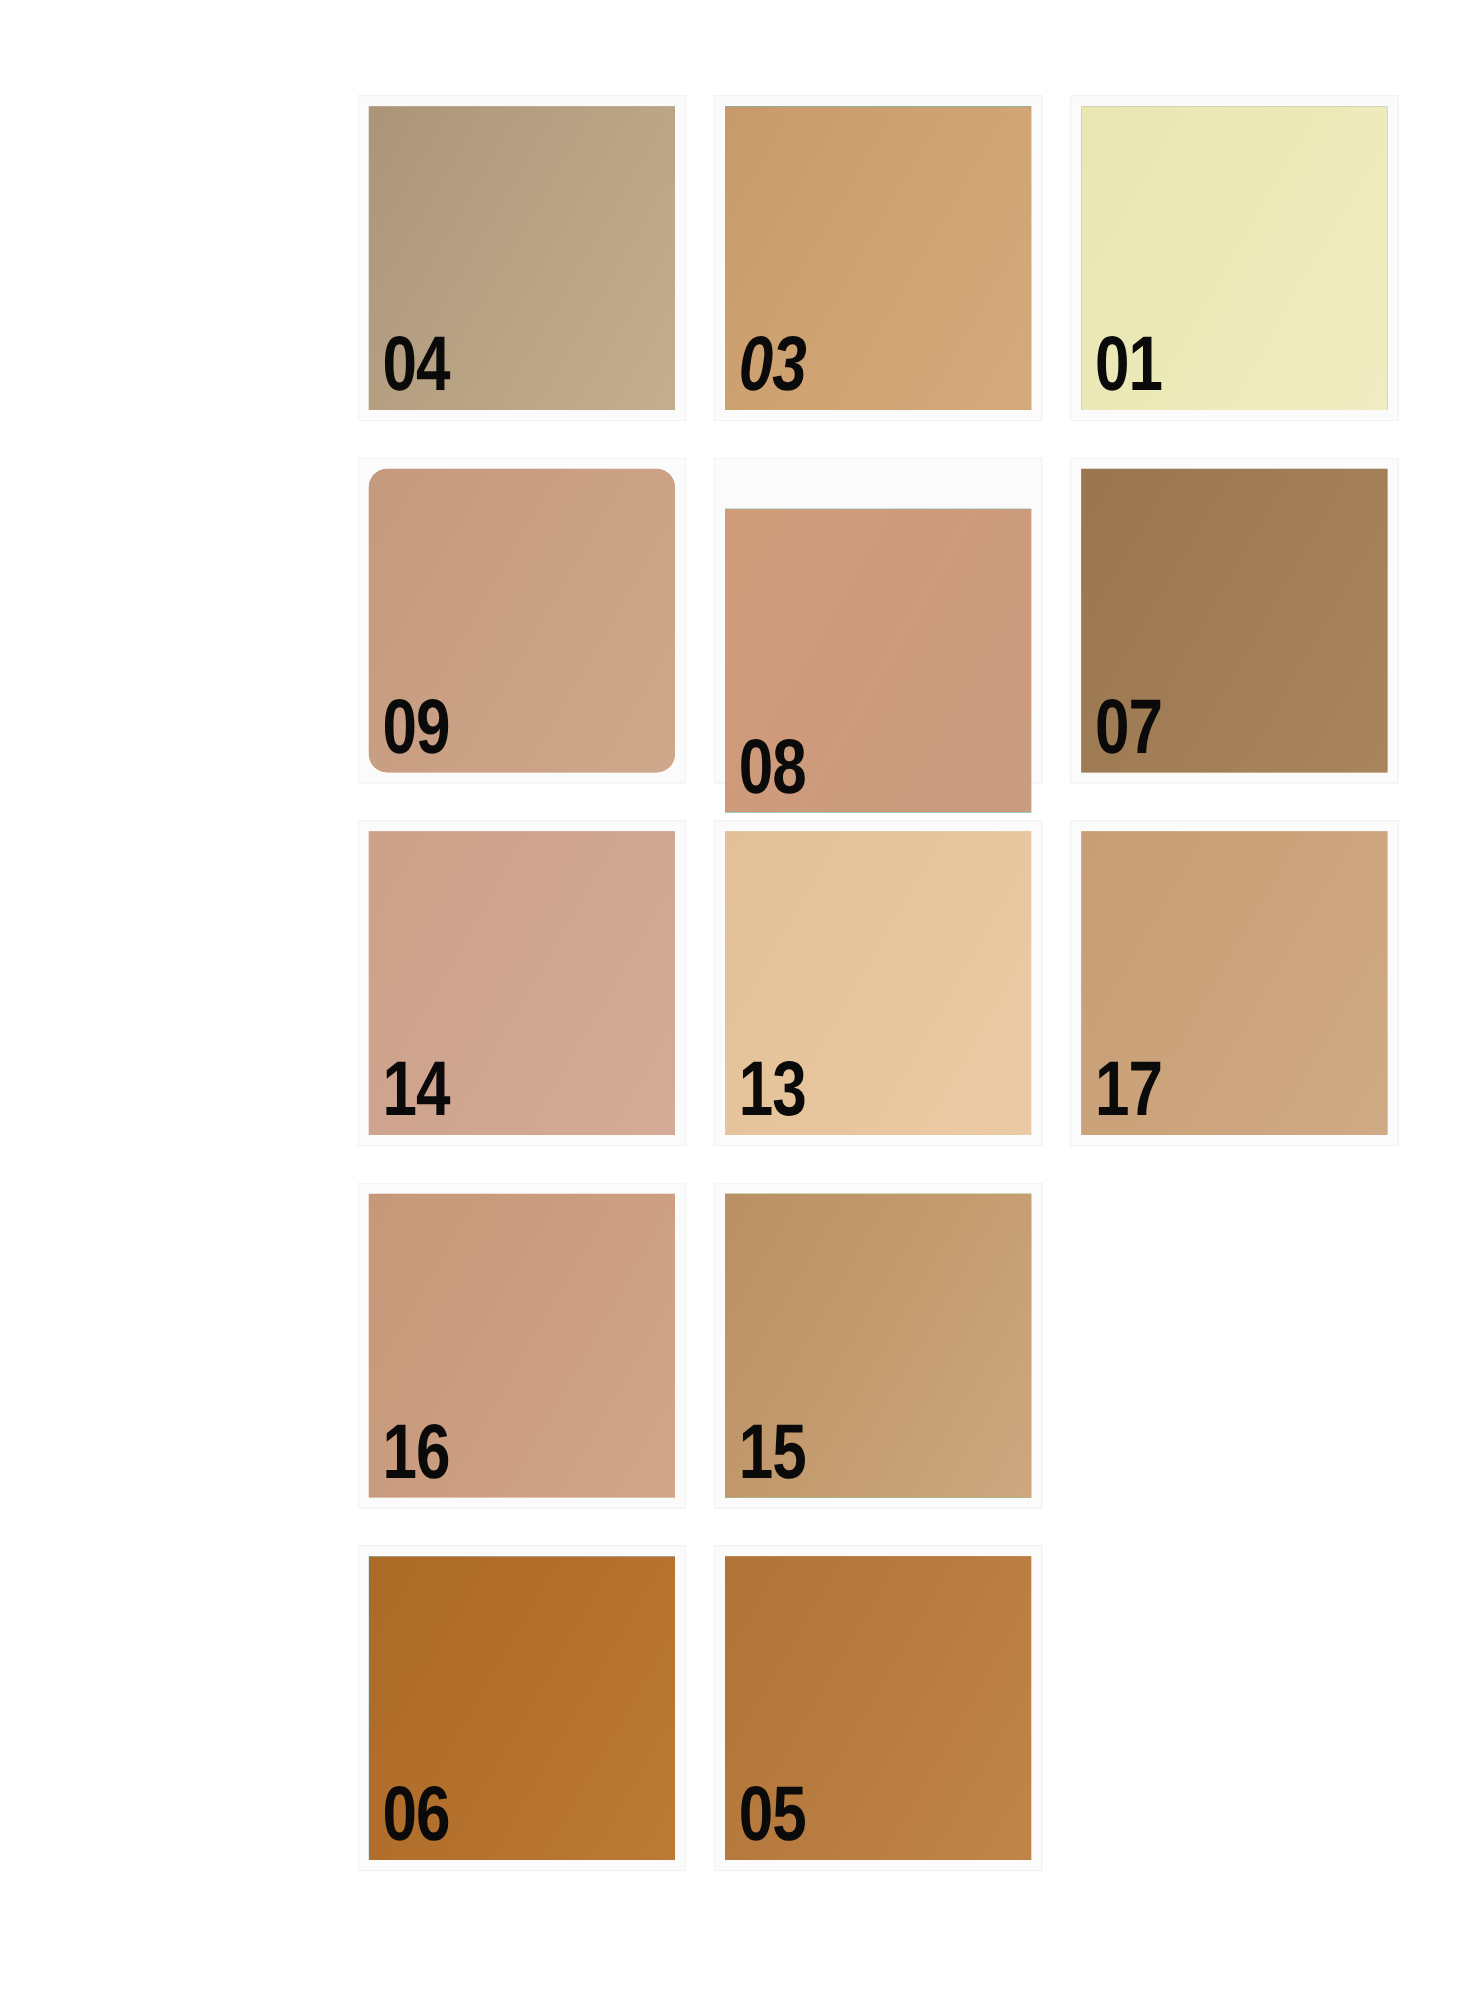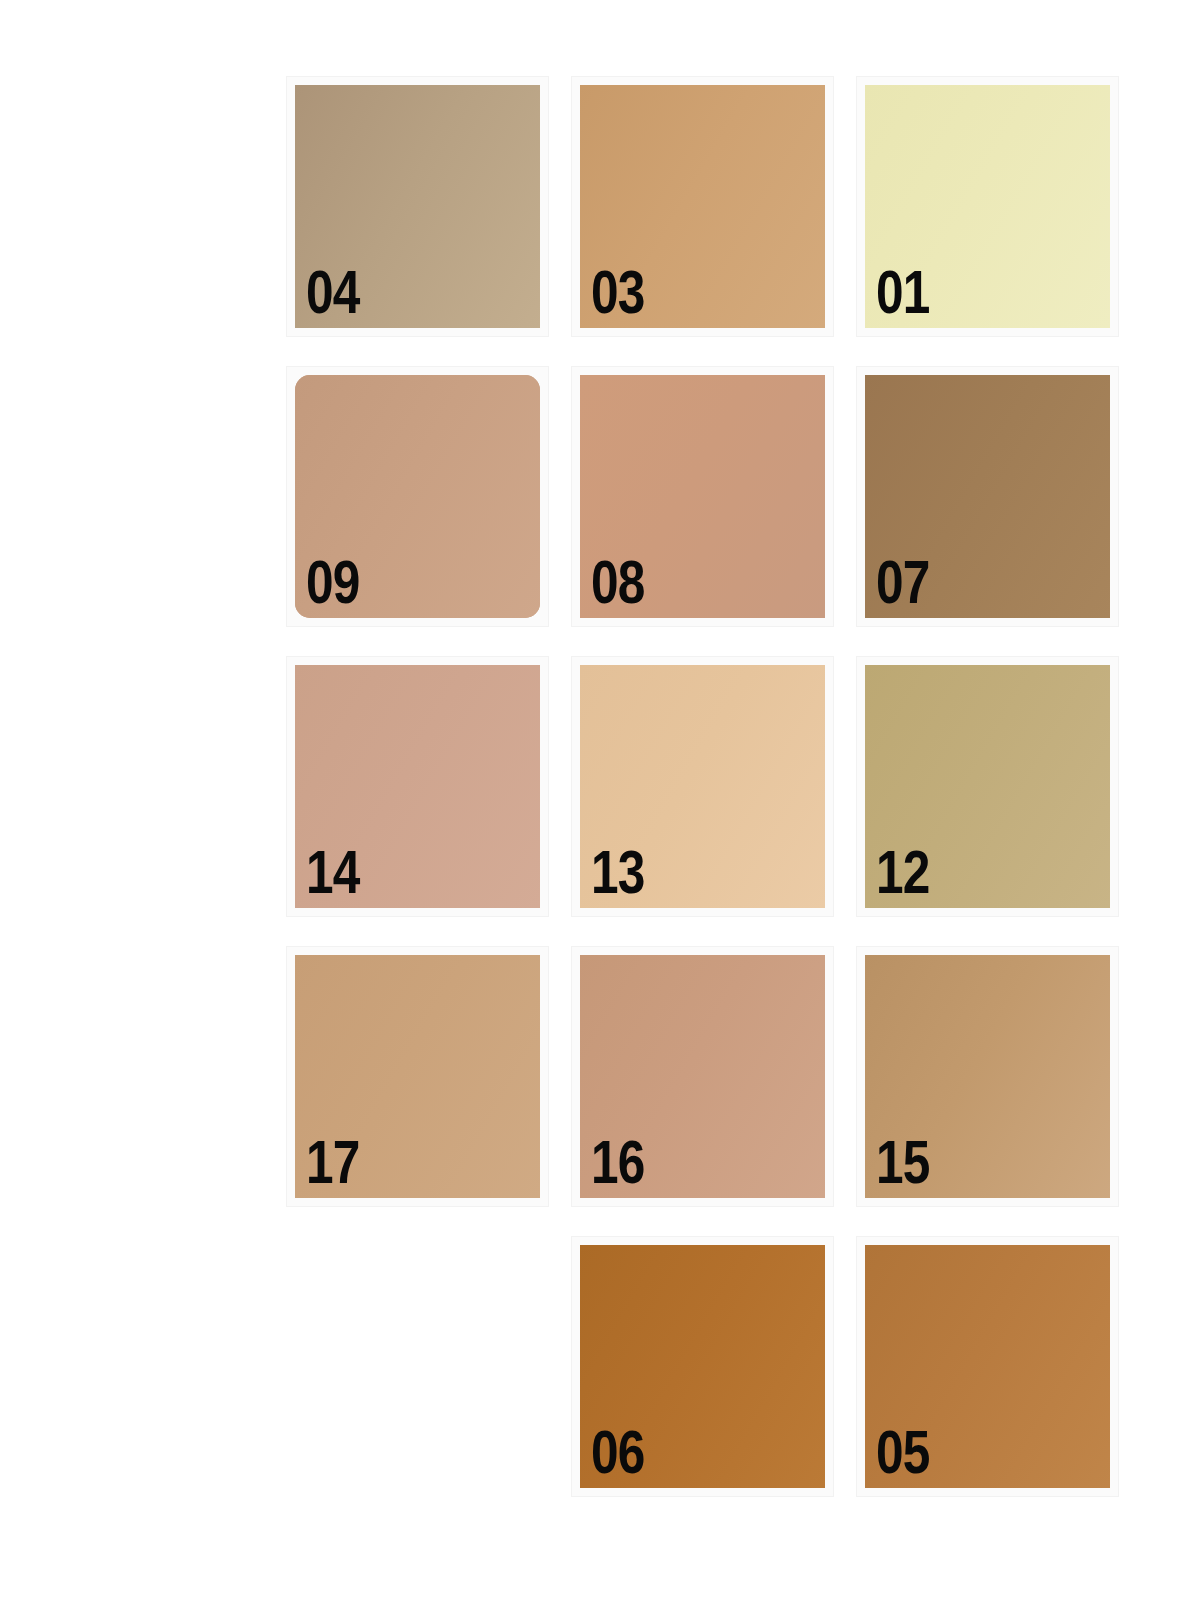--- a/index.html
+++ b/index.html
@@ -84,65 +84,59 @@
 
 <div id="sheet">
   <div id="swatch-grid">
       <div class="swatch-cell">
         <div class="swatch-color" style="background: rgb(183, 161, 131);">
           <div class="swatch-sheen" style="background: linear-gradient(120deg, rgb(172, 148, 120) 0%, rgb(183, 161, 131) 45%, rgb(195, 174, 143) 100%);"></div>
           <div class="swatch-label">04</div>
         </div>
       </div>
       <div class="swatch-cell">
-        <div class="swatch-color" style="background: #0ea5e9;">
+        <div class="swatch-color" style="background: #0ea5e9; font-style: italic;">
           <div class="swatch-sheen" style="background: linear-gradient(120deg, rgb(200, 154, 105) 0%, rgb(207, 162, 114) 45%, rgb(212, 170, 124) 100%);"></div>
           <div class="swatch-label">03</div>
         </div>
       </div>
       <div class="swatch-cell">
         <div class="swatch-color" style="background: #a3a3a3;">
           <div class="swatch-sheen" style="background: linear-gradient(120deg, rgb(233, 230, 178) 0%, rgb(236, 233, 184) 45%, rgb(239, 237, 193) 100%);"></div>
           <div class="swatch-label">01</div>
         </div>
       </div>
       <div class="swatch-cell">
         <div class="swatch-color" style="background: rgb(201, 160, 131); border-radius: 15px;">
           <div class="swatch-sheen" style="background: linear-gradient(120deg, rgb(195, 154, 125) 0%, rgb(201, 160, 131) 45%, rgb(207, 167, 139) 100%);"></div>
           <div class="swatch-label">09</div>
         </div>
       </div>
       <div class="swatch-cell">
-        <div class="swatch-color" style="background: #14b8a6;">
+        <div class="swatch-color" style="background: #14b8a6; margin-top: 32px;">
           <div class="swatch-sheen" style="background: linear-gradient(120deg, rgb(207, 156, 123) 0%, rgb(205, 155, 124) 45%, rgb(201, 155, 128) 100%);"></div>
           <div class="swatch-label">08</div>
         </div>
       </div>
       <div class="swatch-cell">
         <div class="swatch-color" style="background: rgb(160, 125, 85); padding-left: 46px;">
           <div class="swatch-sheen" style="background: linear-gradient(120deg, rgb(154, 118, 80) 0%, rgb(160, 125, 85) 45%, rgb(168, 133, 92) 100%);"></div>
           <div class="swatch-label">07</div>
         </div>
       </div>
       <div class="swatch-cell">
         <div class="swatch-color" style="background: rgb(207, 165, 143);">
           <div class="swatch-sheen" style="background: linear-gradient(120deg, rgb(203, 161, 137) 0%, rgb(207, 165, 143) 45%, rgb(212, 171, 150) 100%);"></div>
           <div class="swatch-label">14</div>
         </div>
       </div>
       <div class="swatch-cell">
         <div class="swatch-color" style="background: rgb(230, 196, 156);">
           <div class="swatch-sheen" style="background: linear-gradient(120deg, rgb(227, 192, 152) 0%, rgb(230, 196, 156) 45%, rgb(235, 203, 166) 100%);"></div>
           <div class="swatch-label">13</div>
-        </div>
-      </div>
-      <div class="swatch-cell">
-        <div class="swatch-color" style="background: rgb(193, 173, 123);">
-          <div class="swatch-sheen" style="background: linear-gradient(120deg, rgb(188, 168, 115) 0%, rgb(193, 173, 123) 45%, rgb(200, 180, 134) 100%);"></div>
-          <div class="swatch-label">12</div>
         </div>
       </div>
       <div class="swatch-cell">
         <div class="swatch-color" style="background: rgb(203, 163, 123);">
           <div class="swatch-sheen" style="background: linear-gradient(120deg, rgb(199, 158, 118) 0%, rgb(203, 163, 123) 45%, rgb(208, 170, 132) 100%);"></div>
           <div class="swatch-label">17</div>
         </div>
       </div>
       <div class="swatch-cell">
         <div class="swatch-color" style="background: rgb(203, 157, 128);">

